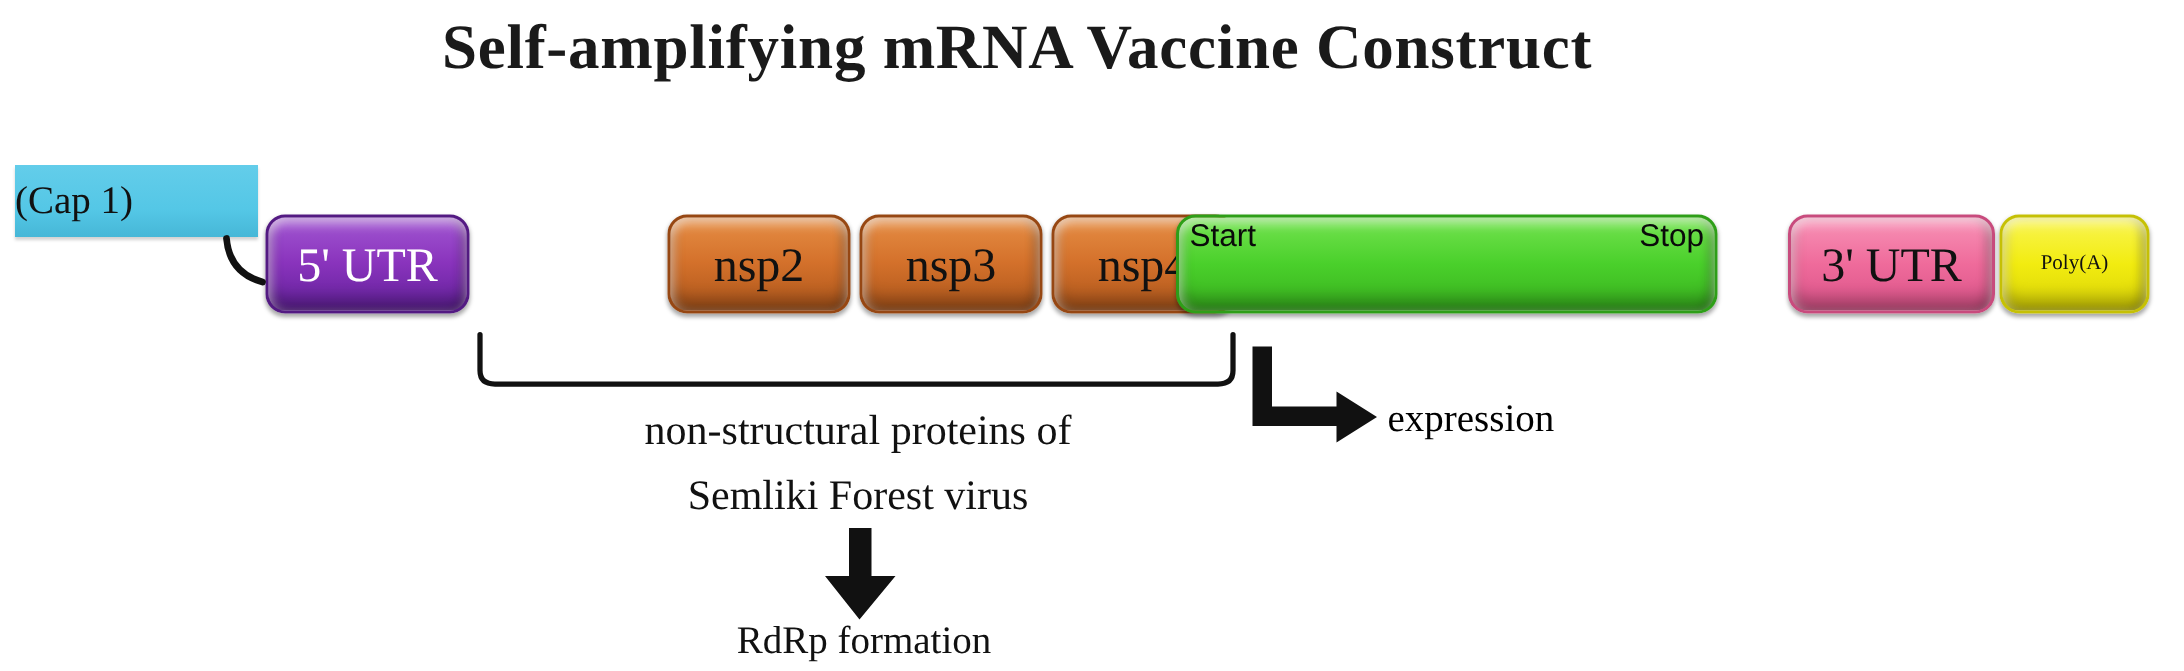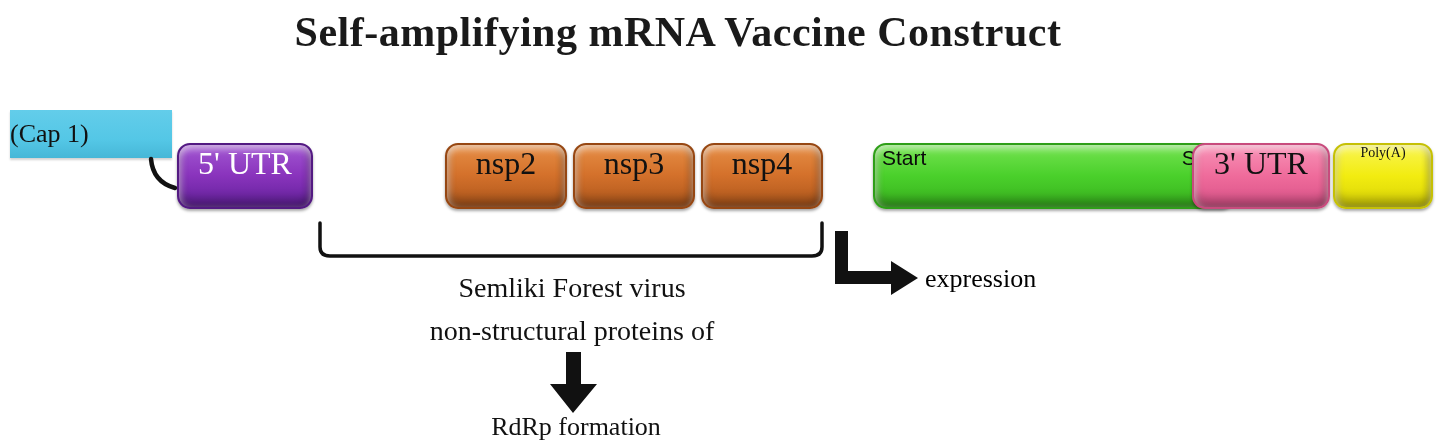--- a/index.html
+++ b/index.html
@@ -18,21 +18,21 @@
     white-space:nowrap;
     font-size:42px;
     font-weight:600;
     color:#1a1a1a;
     letter-spacing:0.5px;
   }
   
   .seg{
     position:absolute;top:143px;height:66px;
     border-radius:13px;
-    display:flex;justify-content:center;
+    display:flex;align-items:center;justify-content:center;
     font-size:32px;color:#111;
     box-sizing:border-box;
     box-shadow:inset 0 4px 7px rgba(255,255,255,.55),
                inset 0 -8px 10px rgba(0,0,0,.28),
                inset 4px 0 6px rgba(255,255,255,.18),
                inset -4px 0 6px rgba(0,0,0,.18),
                0 2px 3px rgba(0,0,0,.35);
   }
   .seg-5utr{
     left:177px;width:136px;
@@ -43,21 +43,21 @@
   .seg-orange{
     width:122px;
     background:linear-gradient(180deg,#e68e45 0%,#d4712b 48%,#ad561b 100%);
     border:2px solid #964713;
   }
   .seg-nsp1{left:317px;}
   .seg-nsp2{left:445px;}
   .seg-nsp3{left:573px;}
   .seg-nsp4{left:701px;}
   .seg-vaccine{
-    left:873px;width:361px;
+    left:784px;width:361px;
     background:linear-gradient(180deg,#74e350 0%,#4ad02b 50%,#38b11e 100%);
     border:2px solid #2e9e18;
     text-decoration:underline;
   }
   .seg-vaccine .main-label{padding-top:8px;}
   .seg-3utr{
     left:1192px;width:138px;
     background:linear-gradient(180deg,#f893b7 0%,#ef6b9b 50%,#d95288 100%);
     border:2px solid #c84b7d;
   }
@@ -142,19 +142,19 @@
     <path d="M 151 159 Q 153 182 175 188" fill="none" stroke="#111" stroke-width="4.5" stroke-linecap="round"></path>
 
     <path d="M 320 223 L 320 247 Q 320 256 330 256 L 812 256 Q 822 256 822 247 L 822 223" fill="none" stroke="#111" stroke-width="3.5" stroke-linecap="round"></path>
 
     <path d="M 835 231 L 848 231 L 848 271 L 891 271 L 891 261 L 918 278 L 891 295 L 891 284 L 835 284 Z" fill="#111"></path>
 
     <path d="M 566 352 L 581 352 L 581 384 L 597 384 L 573 413 L 550 384 L 566 384 Z" fill="#111"></path>
   </svg>
 
   <div class="bracket-caption">
+    <div>non-structural proteins of</div>
     <div>Semliki Forest virus</div>
-    <div>non-structural proteins of</div>
   </div>
   <div class="rdrp-caption">RdRp formation</div>
   <div class="expression-caption">expression</div>
 
 </div>
 
 </body></html>

